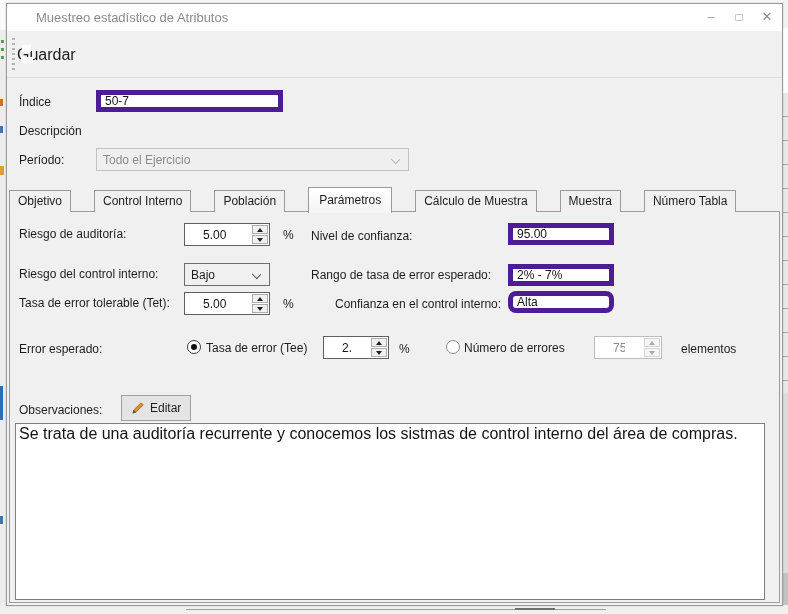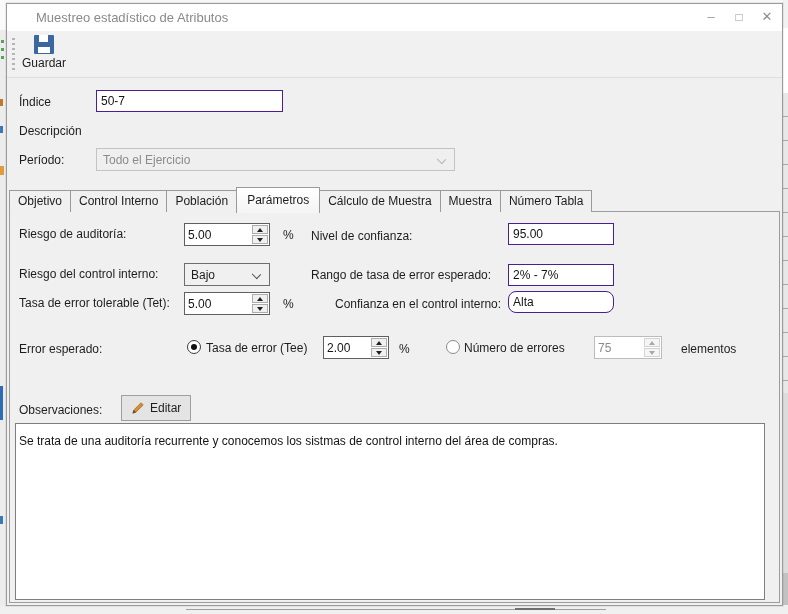--- a/index.html
+++ b/index.html
@@ -30,65 +30,65 @@
   .titlebar .title{position:absolute;left:29px;top:0;line-height:27px;color:#8a8a8a;font-size:13px;}
   .winbtn{position:absolute;top:0;width:26px;height:27px;text-align:center;line-height:26px;color:#9a9a9a;font-size:13px;cursor:default;}
   .winbtn.min{right:58px;}
   .winbtn.max{right:30px;font-size:12px;}
   .winbtn.close{right:2px;color:#8d8d8d;}
 
   .toolbar{left:0;top:27px;width:775px;height:47px;background:#f1f1f2;border-bottom:1px solid #dedede;}
   .grip{position:absolute;left:5px;top:7px;width:3px;height:32px;
         background:repeating-linear-gradient(to bottom,#b5b5b5 0 2px,transparent 2px 5px);}
   .savebtn{position:absolute;left:10px;top:2px;width:54px;height:42px;border:none;background:transparent;
-           display:flex;flex-direction:column;align-items:center;justify-content:flex-start;padding:2px 0 0 0;cursor:default;
-           font-family:inherit;font-size:12px;color:#1d1d1d;}
+           display:flex;flex-direction:row;align-items:center;justify-content:flex-start;padding:2px 0 0 0;cursor:default;
+           font-family:inherit;font-size:16px;color:#1d1d1d;}
   .floppy{position:relative;width:20px;height:19px;background:#3a67a0;border-radius:1px;margin-bottom:2px;}
   .floppy:before{content:"";position:absolute;left:5px;top:0;width:9px;height:7px;background:#ffffff;}
   .floppy:after{content:"";position:absolute;left:4px;bottom:1px;width:12px;height:6px;background:#ffffff;}
 
   .lbl{position:absolute;white-space:nowrap;}
-  .tb{position:absolute;border:1px solid #4c1d95;background:#fff;font-family:inherit;font-size:12px;color:#141414;
+  .tb{position:absolute;border:5px solid #4c1d95;background:#fff;font-family:inherit;font-size:12px;color:#141414;
       padding:0 4px;box-sizing:border-box;height:22px;}
   .combo{position:absolute;box-sizing:border-box;height:23px;border:1px solid #6e6e6e;background:#f0f0f0;
          display:flex;align-items:center;padding:0 22px 0 6px;cursor:default;}
   .combo.disabled{border-color:#c3c3c3;background:#efefef;color:#8b8b8b;}
   .chev{position:absolute;right:9px;top:7px;width:6px;height:6px;border-right:1px solid #4f4f4f;border-bottom:1px solid #4f4f4f;transform:rotate(45deg) scaleY(0.9);}
   .combo.disabled .chev{border-color:#b4b4b4;}
 
   
-  .tabstrip{left:2px;top:181px;height:27px;display:flex;align-items:flex-end;position:absolute;z-index:3;}
+  .tabstrip{left:2px;top:181px;height:27px;display:flex;align-items:flex-end;position:absolute;z-index:3;gap:24px;}
   .tab{height:21px;line-height:21px;padding:0 8px;background:#f0f0f0;border:1px solid #9a9a9a;border-bottom:none;
        margin-right:-1px;white-space:nowrap;cursor:default;}
   .tab.active{height:25px;line-height:24px;padding:0 10px;background:linear-gradient(#ffffff,#f4f4f4);
        margin-bottom:-1px;position:relative;z-index:4;}
   .panel{left:2px;top:207px;width:771px;height:392px;background:#f0f0f0;border:1px solid #9d9d9d;z-index:1;}
 
   
   .spin{position:absolute;display:flex;height:23px;box-sizing:border-box;background:#fff;border:1px solid #5f5f5f;}
-  .spin .val{flex:1;min-width:0;border:none;outline:none;background:transparent;font-family:inherit;font-size:12px;color:#141414;padding:0 3px;}
+  .spin .val{flex:1;min-width:0;border:none;outline:none;background:transparent;font-family:inherit;font-size:12px;color:#141414;padding:0 18px;}
   .spinbtns{width:16px;display:flex;flex-direction:column;padding:1px;gap:1px;background:#fff;}
   .spinbtn{flex:1;background:#f0f0f0;border:1px solid #acacac;display:flex;align-items:center;justify-content:center;cursor:default;}
   .tri-up{width:0;height:0;border-left:3px solid transparent;border-right:3px solid transparent;border-bottom:4px solid #202020;}
   .tri-dn{width:0;height:0;border-left:3px solid transparent;border-right:3px solid transparent;border-top:4px solid #202020;}
   .spin.disabled{border-color:#bcbcbc;}
   .spin.disabled .val{color:#8a8a8a;}
   .spin.disabled .spinbtn{background:#f5f5f5;border-color:#d4d4d4;}
   .spin.disabled .tri-up{border-bottom-color:#a9a9a9;}
   .spin.disabled .tri-dn{border-top-color:#a9a9a9;}
 
   
   .radio{position:absolute;width:12px;height:12px;border-radius:50%;background:#fff;border:1px solid #8a8a8a;}
   .radio.checked{border-color:#3c3c3c;}
   .radio.checked:after{content:"";position:absolute;left:3px;top:3px;width:6px;height:6px;border-radius:50%;background:#101010;}
 
   .editbtn{position:absolute;display:flex;align-items:center;gap:5px;padding:0 9px;height:26px;
            background:#e4e4e4;border:1px solid #9f9f9f;font-family:inherit;font-size:12px;color:#1d1d1d;cursor:default;}
   .obs-text{position:absolute;border:1px solid #7e7e7e;background:#fff;resize:none;outline:none;
-            font-family:inherit;font-size:12px;color:#141414;padding:10px 3px;box-sizing:border-box;overflow:hidden;}
+            font-family:inherit;font-size:16px;color:#141414;padding:1px 3px;box-sizing:border-box;overflow:hidden;}
 </style>
 </head>
 <body>
 
 <div class="abs bg-top"></div>
 <div class="abs bg-left">
   <div class="m" style="left:0;top:0;width:6px;height:30px;background:#fafafa;"></div>
   <div class="m" style="left:1px;top:40px;width:3px;height:3px;background:#56a356;"></div>
   <div class="m" style="left:1px;top:48px;width:3px;height:3px;background:#56a356;"></div>
   <div class="m" style="left:1px;top:56px;width:3px;height:3px;background:#56a356;"></div>
@@ -123,21 +123,21 @@
     <button class="savebtn">
       <span class="floppy"></span>
       <span>Guardar</span>
     </button>
   </div>
 
   <span class="lbl" style="left:12px;top:91px;">Índice</span>
   <input class="tb" style="left: 89px; top: 86px; width: 187px;" value="50-7">
   <span class="lbl" style="left:12px;top:120px;">Descripción</span>
   <span class="lbl" style="left:12px;top:149px;">Período:</span>
-  <div class="combo disabled" style="left:89px;top:144px;width:359px;">
+  <div class="combo disabled" style="left:89px;top:144px;width:313px;">
     <span>Todo el Ejercicio</span>
     <span class="chev"></span>
   </div>
 
   <div class="tabstrip">
     <span class="tab">Objetivo</span>
     <span class="tab">Control Interno</span>
     <span class="tab">Población</span>
     <span class="tab active">Parámetros</span>
     <span class="tab">Cálculo de Muestra</span>

